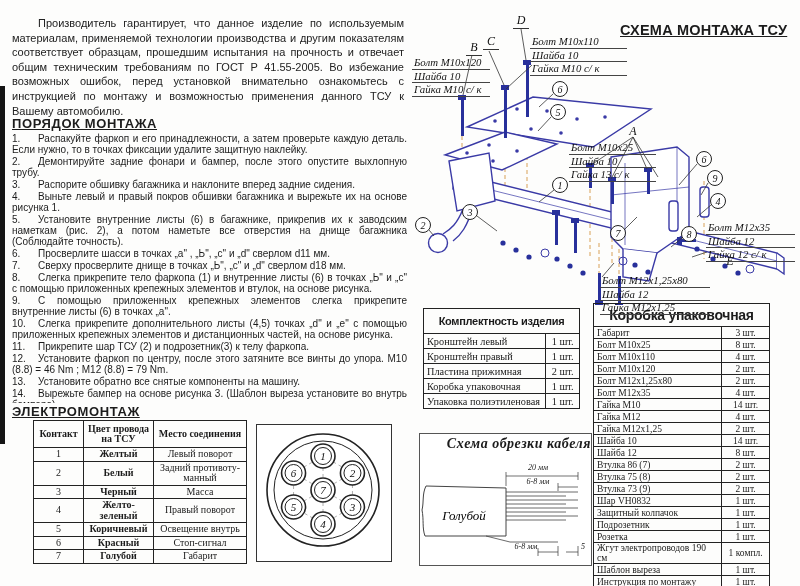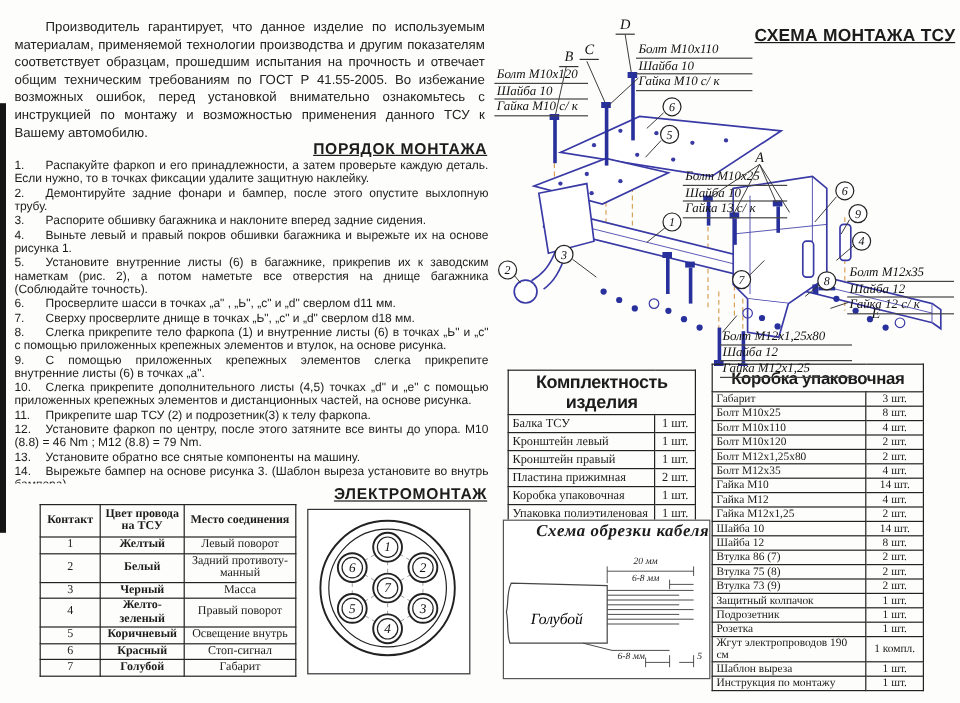--- a/index.html
+++ b/index.html
@@ -5,21 +5,21 @@
   html,body{margin:0;padding:0}
   body{width:800px;height:586px;position:relative;background:#fdfdfc;overflow:hidden;
        font-family:"Liberation Sans",sans-serif;color:#1c1c1c}
   .abs{position:absolute}
   
   .strip{left:0;top:86px;width:5px;height:358px;background:#151515}
   
   .warranty{left:12px;top:16px;width:392px;font-size:11px;line-height:14.6px;
             text-align:justify;text-indent:26px;color:#222}
   
-  .h1{font-weight:bold;text-decoration:underline;text-align:right;letter-spacing:.6px}
+  .h1{font-weight:bold;text-decoration:underline;text-align:left;letter-spacing:.6px}
   .h-montage{left:12px;top:116px;width:394px;font-size:13px}
   .h-electro{left:12px;top:404px;width:394px;font-size:13px}
   .h-schema{left:620px;top:22px;width:176px;font-size:14.5px;letter-spacing:.2px}
   
   .steps{left:12px;top:133px;width:395px;height:270px;overflow:hidden;
          font-size:10px;line-height:11px;text-align:justify}
   .step{margin:0 0 1px 0}
   .sn{display:inline-block;min-width:26px}
   
   table{border-collapse:collapse}
@@ -29,21 +29,21 @@
   .etable th{font-weight:bold;height:24px}
   .etable td:nth-child(2){font-weight:bold}
   
   .connector{left:256px;top:424px;width:134px;height:136px;border:1.4px solid #333;background:#fff}
   .pin-t{font:italic 11px "Liberation Serif",serif;text-anchor:middle;fill:#111}
   
   .kit{left:423px;top:308px;width:157px}
   .box{left:593px;top:303px;width:177px}
   .kit th,.box th{border:1.6px solid #222;font-family:"Liberation Sans",sans-serif;
        font-weight:bold;letter-spacing:-.3px}
-  .kit th{font-size:15px;height:22px}
+  .kit th{font-size:11px;height:22px}
   .box th{font-size:14px;height:20px}
   .kit td,.box td{border:1px solid #222;font-family:"Liberation Serif",serif;padding:0 3px}
   .kit td{font-size:10.3px;height:14px;line-height:11px}
   .box td{font-size:9.5px;height:11px;line-height:10px}
   .kit td:nth-child(2),.box td:nth-child(2){text-align:center;padding:0 1px}
   
   .spec{z-index:3}
   .spec div{font:italic 10.8px/12.5px "Liberation Serif",serif;border-bottom:1px solid #444;
             padding:0 1px 0 2px;white-space:nowrap;color:#111;background:transparent}
   .ref{z-index:3;font:italic 12px "Liberation Serif",serif;color:#111;text-align:center;width:16px}
@@ -391,24 +391,20 @@
       <col style="width:123px">
       <col style="width:34px">
     </colgroup>
   <thead>
       <tr>
         <th colspan="2">Комплектность изделия</th>
       </tr>
     </thead>
   <tbody>
       <tr>
-        <td>Балка ТСУ</td>
-        <td>1 шт.</td>
-      </tr>
-      <tr>
         <td>Кронштейн левый</td>
         <td>1 шт.</td>
       </tr>
       <tr>
         <td>Кронштейн правый</td>
         <td>1 шт.</td>
       </tr>
       <tr>
         <td>Пластина прижимная</td>
         <td>2 шт.</td>
@@ -483,20 +479,24 @@
         <td>Втулка 86 (7)</td>
         <td>2 шт.</td>
       </tr>
       <tr>
         <td>Втулка 75 (8)</td>
         <td>2 шт.</td>
       </tr>
       <tr>
         <td>Втулка 73 (9)</td>
         <td>2 шт.</td>
+      </tr>
+      <tr>
+        <td>Шар  VH0832</td>
+        <td>1 шт.</td>
       </tr>
       <tr>
         <td>Защитный колпачок</td>
         <td>1 шт.</td>
       </tr>
       <tr>
         <td>Подрозетник</td>
         <td>1 шт.</td>
       </tr>
       <tr>

